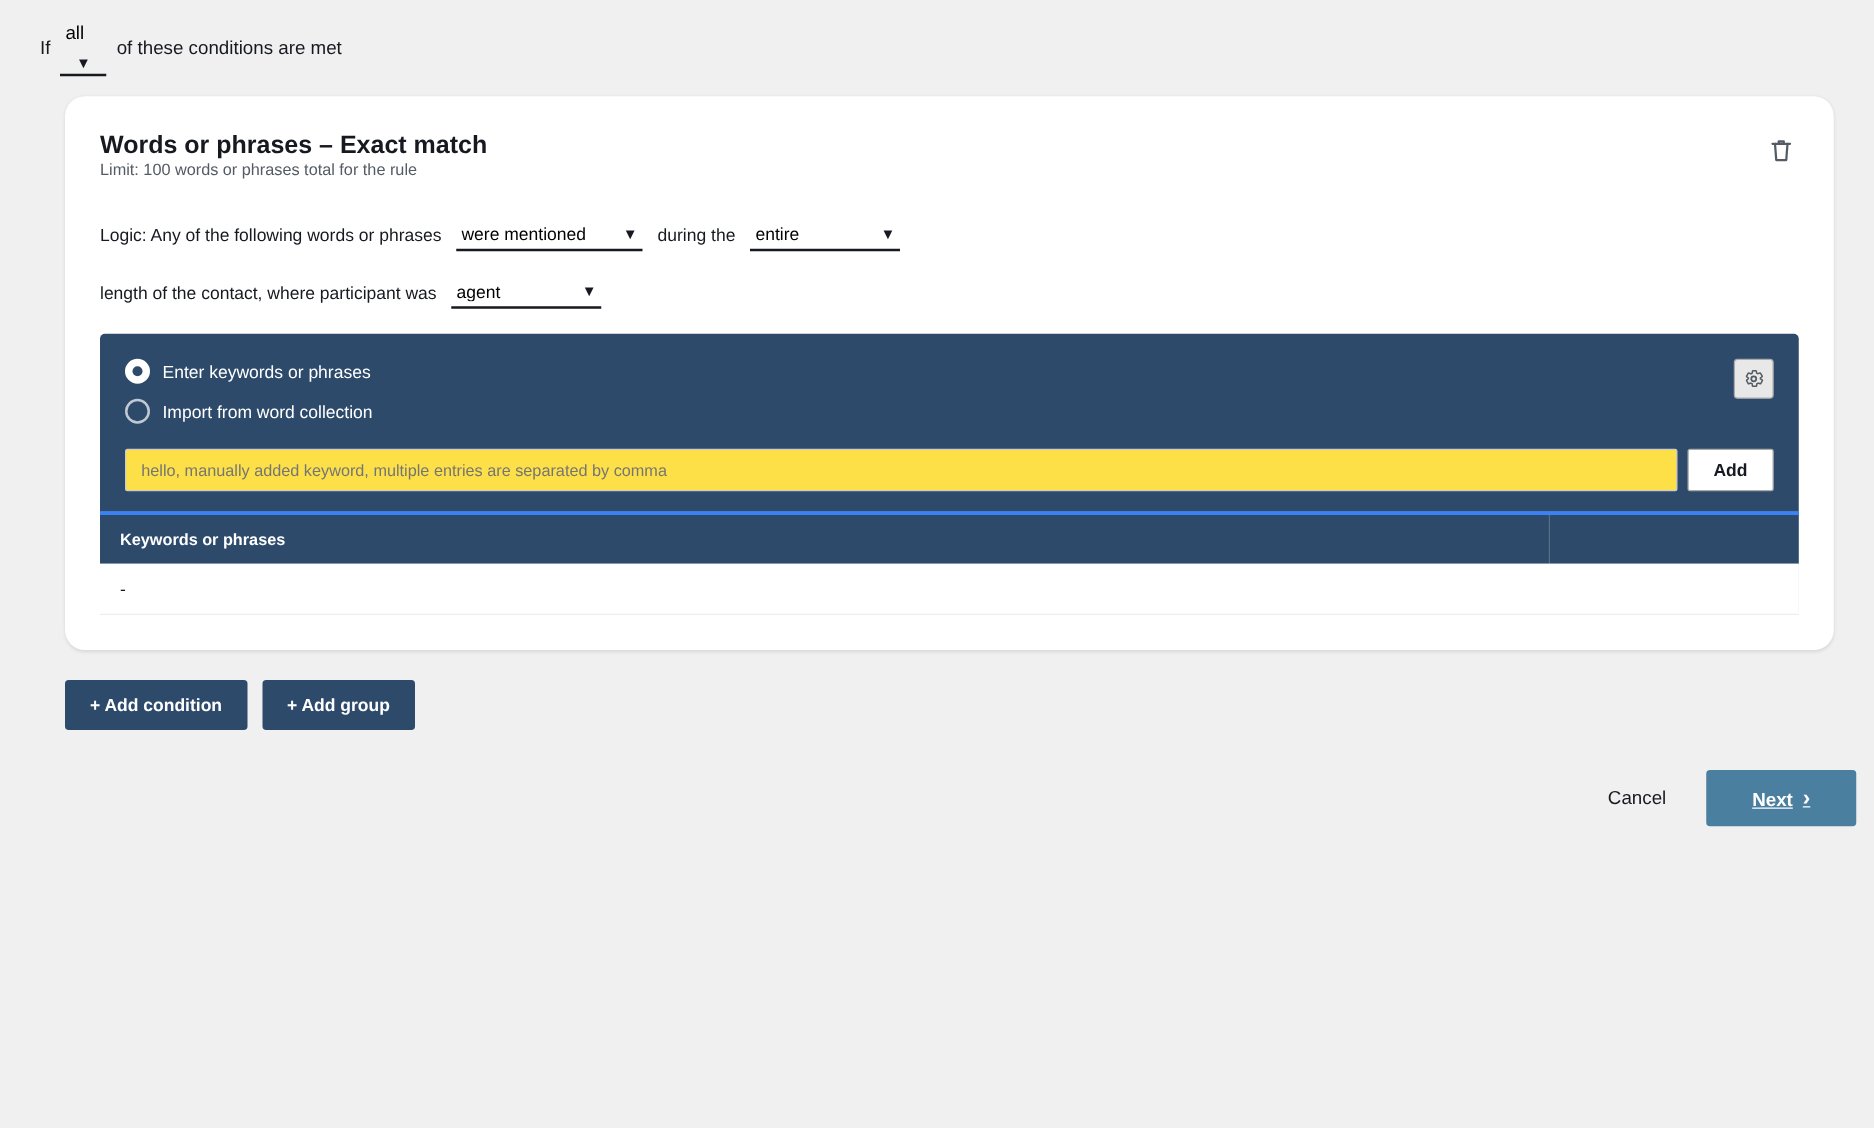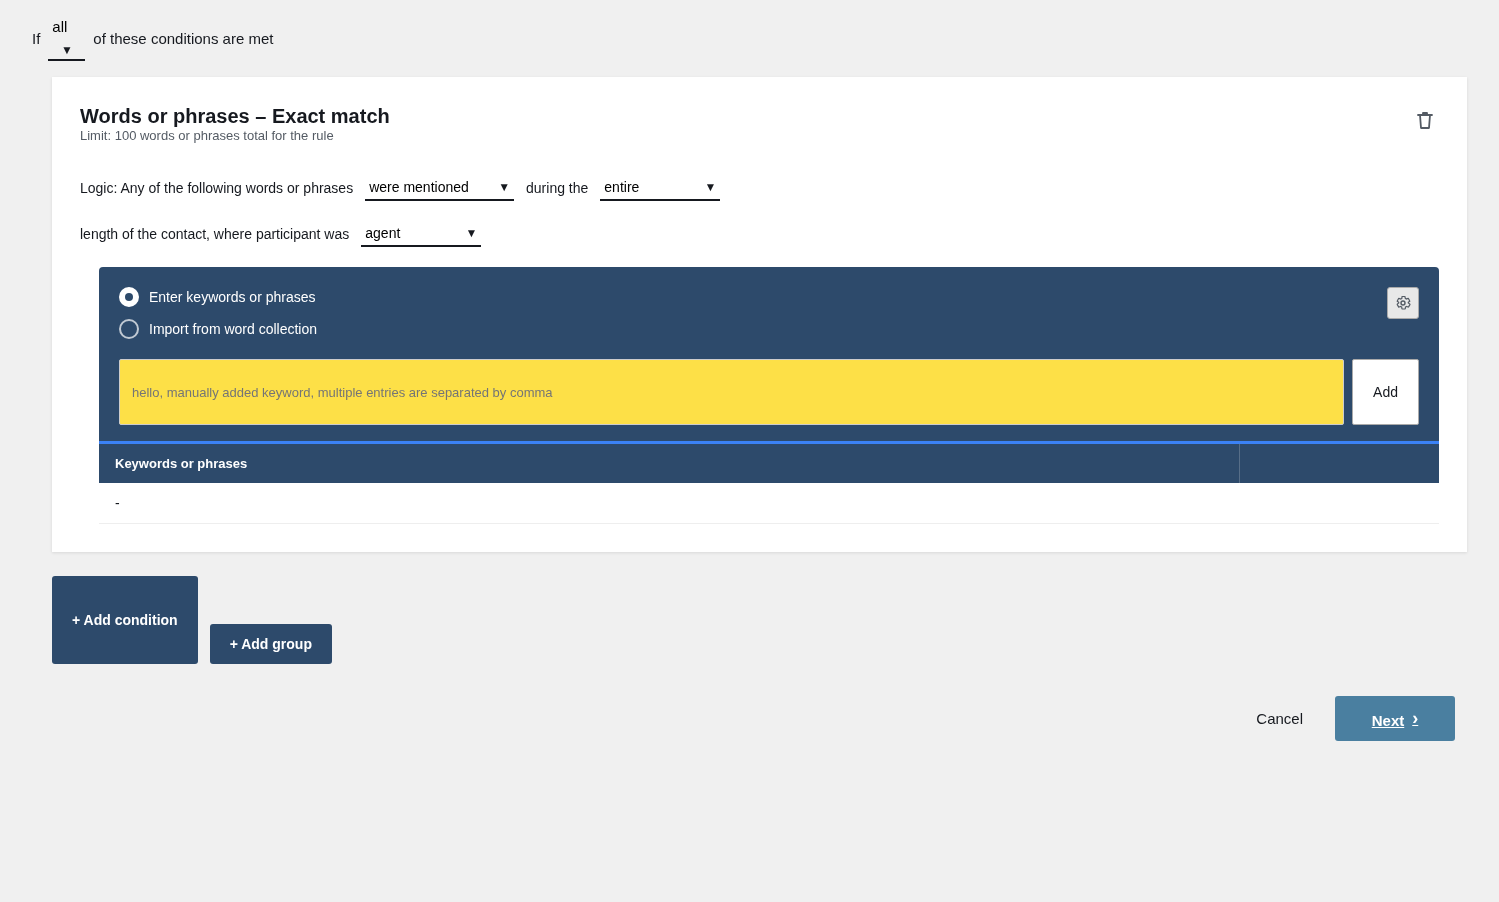--- a/index.html
+++ b/index.html
@@ -45,21 +45,21 @@
       appearance: none;
       padding-right: 4px;
     }
 
     .main-content {
       padding: 0 32px;
     }
 
     .condition-card {
       background: #fff;
-      border-radius: 0;
+      border-radius: 16px;
       padding: 28px 28px 28px 28px;
       position: relative;
       margin-left: 20px;
       box-shadow: 0 1px 3px rgba(0,0,0,0.1);
     }
 
     .card-header {
       display: flex;
       justify-content: space-between;
       align-items: flex-start;
@@ -210,23 +210,23 @@
       border-radius: 2px;
       font-size: 13px;
       color: #545b64;
       background: #fde047;
     }
 
     .add-btn {
       background: #fff;
       border: 1px solid #aaa;
       border-radius: 2px;
-      padding: 24px 20px;
-      font-size: 14px;
-      font-weight: 400;
+      padding: 8px 20px;
+      font-size: 14px;
+      font-weight: 700;
       cursor: pointer;
       color: #16191f;
     }
 
     .keywords-table {
       background: #fff;
       margin: 0 -20px;
     }
 
     .table-header {
@@ -294,28 +294,27 @@
       color: #fff;
       border: none;
       border-radius: 3px;
       padding: 12px 20px;
       font-size: 14px;
       font-weight: 600;
       cursor: pointer;
       display: flex;
       align-items: center;
       gap: 6px;
-      margin-top: 48px;
     }
 
     .footer-buttons {
       display: flex;
       justify-content: flex-end;
       align-items: center;
-      padding: 32px 44px 20px 32px;
+      padding: 32px 14px 20px 32px;
       gap: 16px;
     }
 
     .cancel-btn {
       background: none;
       border: none;
       font-size: 15px;
       color: #16191f;
       cursor: pointer;
       padding: 10px 16px;
@@ -333,21 +332,20 @@
       display: flex;
       align-items: flex-end;
       gap: 8px;
       min-width: 120px;
       justify-content: center;
       text-decoration: underline;
     }
 
     .keywords-section-relative {
       position: relative;
-      margin-left: 19px;
     }
   </style>
 </head>
 <body>
 
 <div class="top-bar">
   <span class="top-bar-label">If</span>
   <div class="top-dropdown">
     <select>
       <option>all</option>

